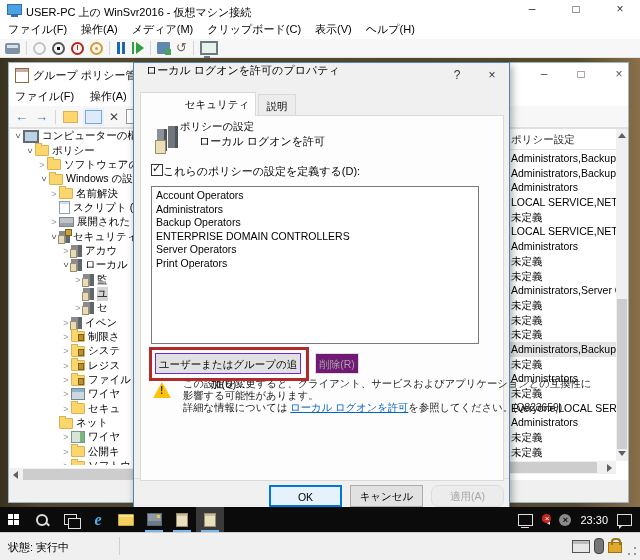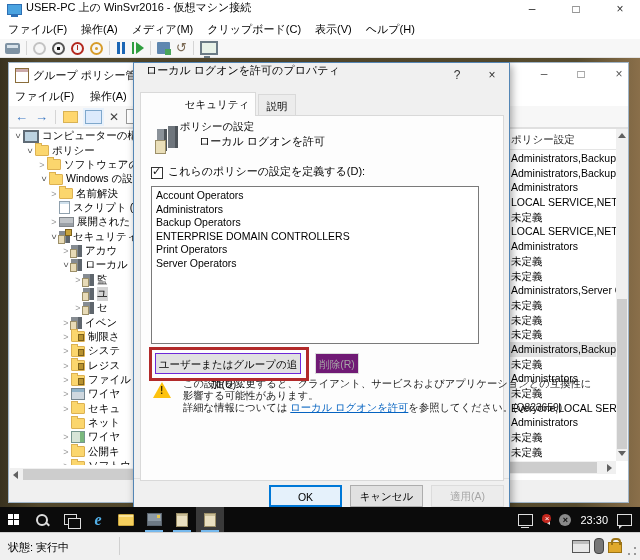--- a/index.html
+++ b/index.html
@@ -1,19 +1,19 @@
 <!DOCTYPE html>
 <html><head>
 <meta charset="utf-8">
 <style>
   html,body{margin:0;padding:0;}
   #screen{position:relative;width:640px;height:560px;font-family:"Liberation Sans","DejaVu Sans",sans-serif;font-size:11px;color:#000;overflow:hidden;background:#fff;}
   .abs{position:absolute;}
   
-  #vm-titlebar{left:0;top:0;width:640px;height:20px;background:#fff;border-bottom:1px solid #f0f0f0;display:flex;align-items:flex-start;}
+  #vm-titlebar{left:0;top:0;width:640px;height:20px;background:#fff;border-bottom:1px solid #f0f0f0;display:flex;align-items:flex-end;}
   #vm-title{margin-left:26px;font-size:11px;}
   .vm-ctl{position:absolute;top:0;width:32px;height:20px;text-align:center;line-height:19px;font-size:12px;color:#333;}
   #vm-menubar{left:0;top:20px;width:640px;height:19px;background:#fff;display:flex;align-items:center;gap:14px;padding-left:8px;box-sizing:border-box;}
   #vm-toolbar{left:0;top:39px;width:640px;height:19px;background:#f7f7f7;border-bottom:1px solid #e3e3e3;display:flex;align-items:center;gap:6px;padding-left:5px;box-sizing:border-box;}
   .tsep{width:1px;height:14px;background:#d5d5d5;}
   .circ{width:13px;height:13px;border-radius:50%;box-sizing:border-box;}
   .c-gray{border:2px solid #c3c3c3;}
   .c-stop{border:2px solid #555;position:relative;}
   .c-stop::after{content:"";position:absolute;left:3px;top:3px;width:3px;height:3px;background:#111;}
   .c-red{border:2px solid #b3281e;position:relative;}
@@ -92,38 +92,38 @@
   .tab{position:absolute;top:31px;height:22px;line-height:22px;text-align:center;font-size:10.5px;box-sizing:border-box;}
   #tab1{left:6px;width:116px;background:#fdfdfd;border:1px solid #d9d9d9;border-bottom:none;top:29px;height:24px;z-index:2;padding-left:38px;}
   #tab2{left:124px;width:38px;background:#ececec;border:1px solid #d9d9d9;}
   #tabpage{left:6px;top:52px;width:364px;height:366px;background:#fdfdfd;border:1px solid #d9d9d9;box-sizing:border-box;z-index:1;}
   #dlg-policy-icon{left:16px;top:10px;width:26px;height:26px;}
   .twr{position:absolute;width:10px;height:22px;background:#6f767d;box-shadow:inset -3px 0 0 #4e545a;}
   .twr.t2{left:11px;top:0;}
   .twr.t1{left:0;top:3px;background:#8b9299;}
   #dlg-policy-icon .pg{position:absolute;left:-2px;bottom:-2px;width:9px;height:12px;background:#eadfb9;border:1px solid #9c8f68;}
   #dlg-policy-name{left:58px;top:18px;font-size:11px;}
-  #define-row{left:10px;top:48px;display:flex;align-items:flex-end;gap:5px;}
+  #define-row{left:10px;top:48px;display:flex;align-items:flex-start;}
   #define-checkbox{width:12px;height:12px;background:#fff;border:1px solid #333;position:relative;box-sizing:border-box;}
   #define-checkbox::after{content:"✓";position:absolute;left:0px;top:-3px;font-size:11px;color:#111;font-weight:bold;}
   #members{left:10px;top:70px;width:328px;height:158px;background:#fff;border:1px solid #7a7a7a;overflow:hidden;padding-top:2px;box-sizing:border-box;}
   .member{height:13.5px;line-height:13.5px;padding-left:4px;font-size:10.5px;white-space:nowrap;}
   #add-btn{left:14px;top:237px;width:146px;height:21px;background:#e1e1e1;border:1px solid #6d28d9;font-size:10.5px;text-align:center;line-height:20px;box-sizing:border-box;}
   #annotation-box{left:8px;top:231px;width:160px;height:34px;border:3px solid #b22a2a;box-sizing:border-box;z-index:3;}
   #del-btn{left:174px;top:237px;width:44px;height:21px;background:#701a75;border:1px solid #dcdcdc;color:#a6a6a6;font-size:10.5px;text-align:center;line-height:20px;box-sizing:border-box;}
   #warn-icon{left:12px;top:266px;width:0;height:0;border-left:9px solid transparent;border-right:9px solid transparent;border-bottom:16px solid #fdc20e;}
   #warn-icon::after{content:"!";position:absolute;left:-2px;top:3px;font-size:10px;font-weight:bold;color:#3a2c00;}
   .warn-line{left:42px;width:318px;font-size:10.3px;color:#1a1a1a;white-space:nowrap;}
   #warn-l1{top:261px;}#warn-l2{top:273px;}#warn-l3{top:285px;}
   #warn-link{color:#0563c1;text-decoration:underline;}
   #dlg-bottom{left:0;top:415px;width:375px;height:33px;background:#f0f0f0;border-top:1px solid #dfdfdf;}
   .dbtn{position:absolute;top:6px;width:73px;height:22px;background:#e1e1e1;border:1px solid #adadad;text-align:center;line-height:20px;font-size:10.5px;box-sizing:border-box;}
   #ok-btn{left:135px;border:2px solid #0078d7;background:#e5f1fb;}
   #cancel-btn{left:216px;}
-  #apply-btn{left:297px;color:#a6a6a6;border-color:#dcdcdc;background:#ececec;}
+  #apply-btn{left:297px;color:#a6a6a6;border-color:#dcdcdc;background:#ececec;border-radius:7px;}
   
   #vm-taskbar{left:0;top:449px;width:640px;height:25px;background:#0b0b0b;display:flex;align-items:center;z-index:4;}
   .tb-slot{width:28px;height:25px;display:flex;align-items:center;justify-content:center;position:relative;flex:none;}
   .tb-slot.open::after{content:"";position:absolute;left:5px;bottom:0;width:18px;height:2px;background:#76b9ed;}
   .tb-slot.active{background:#3a3a3a;}
   .win-logo{width:12px;height:12px;display:grid;grid-template-columns:5px 5px;grid-template-rows:5px 5px;gap:1px;}
   .win-logo div{background:#fff;}
   .search-ic{width:8px;height:8px;border:2px solid #ddd;border-radius:50%;position:relative;}
   .search-ic::after{content:"";position:absolute;left:7px;top:7px;width:5px;height:2px;background:#ddd;transform:rotate(45deg);}
   .tview-ic{width:11px;height:9px;border:1px solid #ddd;position:relative;background:#0b0b0b;}
@@ -317,21 +317,21 @@
           <div class="trow" style="padding-left: 51px;">
             <span class="exp">&gt;</span>
             <span class="ic ic-wired"></span>
             <span class="tlabel">ワイヤ</span>
           </div>
           <div class="trow" style="padding-left: 51px;">
             <span class="exp">&gt;</span>
             <span class="ic ic-folder"></span>
             <span class="tlabel">セキュ</span>
           </div>
-          <div class="trow" style="padding-left: 51px;">
+          <div class="trow" style="padding-left: 39px;">
             <span class="exp"></span>
             <span class="ic ic-folder"></span>
             <span class="tlabel">ネット</span>
           </div>
           <div class="trow" style="padding-left: 51px;">
             <span class="exp">&gt;</span>
             <span class="ic ic-wireless"></span>
             <span class="tlabel">ワイヤ</span>
           </div>
           <div class="trow" style="padding-left: 51px;">
@@ -402,22 +402,22 @@
         <div class="abs" id="dlg-policy-name">ローカル ログオンを許可</div>
         <div class="abs" id="define-row">
           <span id="define-checkbox"></span>
           <span>これらのポリシーの設定を定義する(D):</span>
         </div>
         <div class="abs" id="members">
             <div class="member">Account Operators</div>
             <div class="member">Administrators</div>
             <div class="member">Backup Operators</div>
             <div class="member">ENTERPRISE DOMAIN CONTROLLERS</div>
+            <div class="member">Server Operators</div>
             <div class="member">Print Operators</div>
-            <div class="member">Server Operators</div>
           </div>
         <div class="abs" id="add-btn">ユーザーまたはグループの追加(U)...</div>
         <div class="abs" id="annotation-box"></div>
         <div class="abs" id="del-btn">削除(R)</div>
         <div class="abs" id="warn-icon"></div>
         <div class="abs warn-line" id="warn-l1">この設定を変更すると、クライアント、サービスおよびアプリケーションとの互換性に</div>
         <div class="abs warn-line" id="warn-l2">影響する可能性があります。</div>
         <div class="abs warn-line" id="warn-l3">
           <span>詳細な情報については </span><span id="warn-link">ローカル ログオンを許可</span><span>を参照してください。(Q823659)</span>
         </div>

